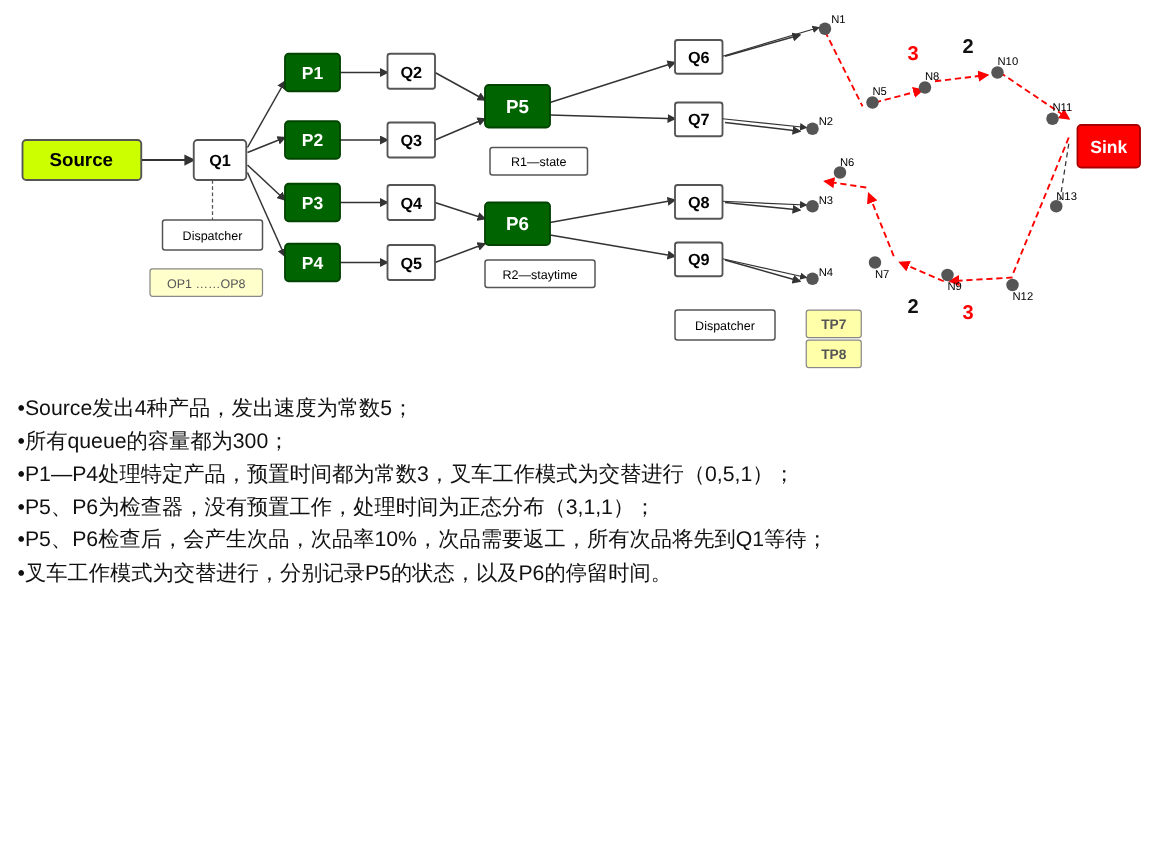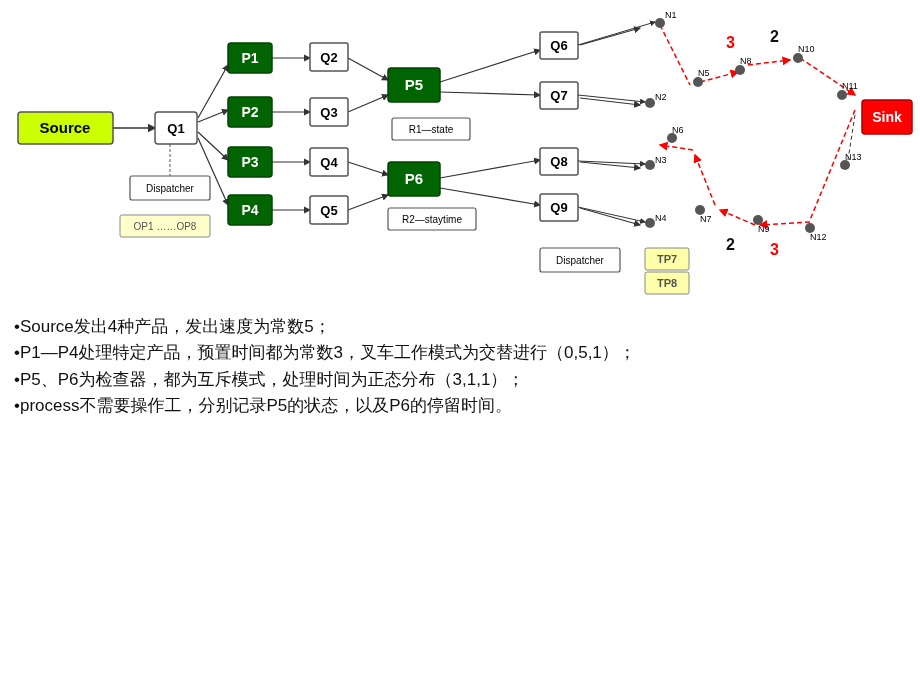--- a/index.html
+++ b/index.html
@@ -236,16 +236,18 @@
     <line x1="578" y1="95" x2="645" y2="102" stroke="#333" stroke-width="1" marker-end="url(#arr)"></line>
     <line x1="578" y1="161" x2="645" y2="164" stroke="#333" stroke-width="1" marker-end="url(#arr)"></line>
     <line x1="578" y1="207" x2="645" y2="222" stroke="#333" stroke-width="1" marker-end="url(#arr)"></line>
 
     <line x1="855" y1="115" x2="848" y2="160" stroke="#333" stroke-width="1" stroke-dasharray="4,3"></line>
   </svg>
 </div>
 
 <div id="text-area">
   <span class="bullet-line">•Source发出4种产品，发出速度为常数5；</span>
+  <span class="bullet-line">•所有queue的容量都为300；</span>
   <span class="bullet-line">•P1—P4处理特定产品，预置时间都为常数3，叉车工作模式为交替进行（0,5,1）；</span>
-  <span class="bullet-line">•P5、P6为检查器，都为互斥模式，处理时间为正态分布（3,1,1）；</span>
-  <span class="bullet-line">•process不需要操作工，分别记录P5的状态，以及P6的停留时间。</span>
+  <span class="bullet-line">•P5、P6为检查器，没有预置工作，处理时间为正态分布（3,1,1）；</span>
+  <span class="bullet-line">•P5、P6检查后，会产生次品，次品率10%，次品需要返工，所有次品将先到Q1等待；</span>
+  <span class="bullet-line">•叉车工作模式为交替进行，分别记录P5的状态，以及P6的停留时间。</span>
 </div>
 
 </body></html>

